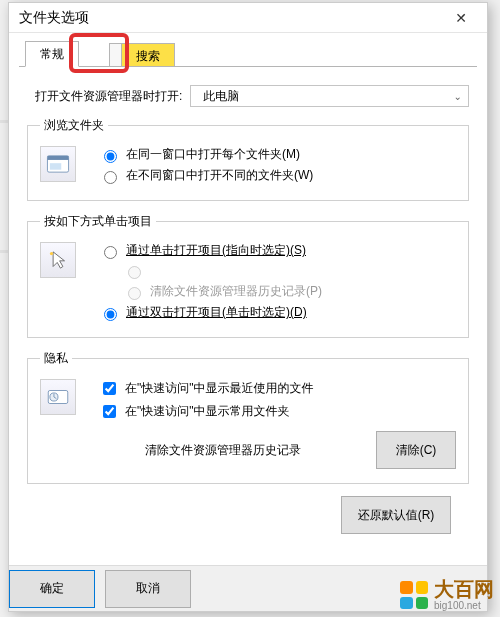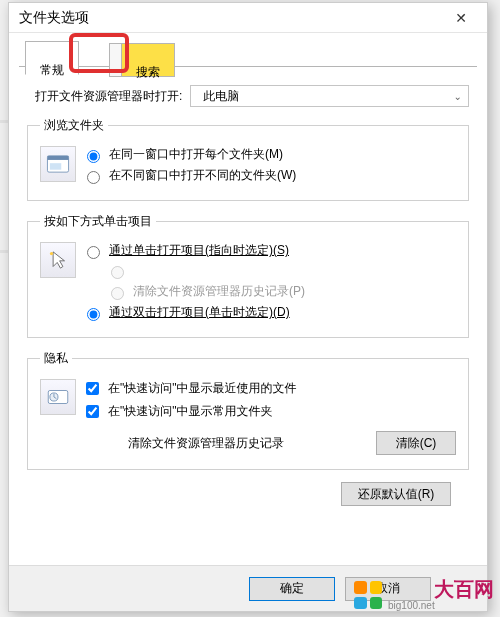--- a/index.html
+++ b/index.html
@@ -32,21 +32,21 @@
     font-size:14px; color:#333; cursor:default;
   }
   .tabs {
     position:relative;
     margin:8px 10px 0 10px;
     height:26px;
     border-bottom:1px solid #b5b5b5;
   }
   .tab {
     position:absolute; top:2px; height:24px; line-height:24px;
-    padding:16px 14px;
+    padding:0 14px;
     border:1px solid #b5b5b5;
     background:#fff;
     font-size:12px;
     cursor:default;
   }
   .tab.t1 { left:6px; top:0; height:26px; border-bottom:1px solid #fff; z-index:2;}
   .tab.t2 { left:54px; background:#f7f7f7;margin-left:36px; }
   .tab.t3 { left:102px; background:#fde047; }
   .highlight-box {
     position:absolute; left:60px; top:30px; width:60px; height:40px;
@@ -71,21 +71,21 @@
   .dropdown .arrow { font-size:10px; color:#666; }
   fieldset {
     border:1px solid #d0d0d0;
     margin:0 0 12px 0;
     padding:8px 12px 12px 12px;
   }
   legend {
     padding:0 4px; font-size:12px;
   }
   .group-row {
-    display:flex; align-items:flex-start; gap:6px;
+    display:flex; align-items:flex-start; gap:23px;
   }
   .icon-box {
     width:36px; height:36px;
     border:1px solid #d0d0d0;
     background:linear-gradient(#f8f8ff,#e8e8f0);
     display:flex; align-items:center; justify-content:center;
     flex:0 0 36px;
     margin-top:4px;
   }
   .icon-box svg { width:26px; height:26px; }
@@ -96,55 +96,55 @@
     font-size:12px;
   }
   .opt.sub { margin-left:24px; color:#9a9a9a; }
   .opt.sub input { accent-color:#9a9a9a; }
   .opt .ul { text-decoration:underline; }
   .clear-row {
     display:flex; align-items:center; justify-content:space-between;
     margin:10px 0 2px 46px;
   }
   .btn {
-    min-width:80px; height:24px;
+    min-width:80px; height:38px;
     border:1px solid #adadad;
     background:#e1e1e1;
     font-size:12px;
     display:inline-flex; align-items:center; justify-content:center;
     padding:0 12px;
     cursor:default;
   }
   .restore-row {
     display:flex; justify-content:flex-end;
     margin:4px 18px 0 0;
   }
   .bottom-buttons {
     position:absolute; left:0; right:0; bottom:0;
     height:46px;
     border-top:1px solid #dcdcdc;
     background:#f0f0f0;
-    display:flex; align-items:center; justify-content:flex-end;
+    display:flex; align-items:center; 
     gap:10px; padding-right:56px;
   }
   .bottom-buttons .btn { min-width:86px; background:#e1e1e1; }
   .bottom-buttons .btn.primary { border-color:#0078d7; }
   
   .watermark {
     position:absolute; right:6px; bottom:6px;
     display:flex; align-items:center; gap:6px;
     font-family:"Microsoft YaHei", sans-serif;
     pointer-events:none;
   }
   .wm-logo {
     width:28px; height:28px; display:grid; grid-template-columns:1fr 1fr; grid-template-rows:1fr 1fr; gap:3px;
   }
   .wm-logo span { border-radius:3px; }
   .wm-text { display:flex; flex-direction:column; line-height:1; }
-  .wm-text .big { font-size:20px; font-weight:700; color:#be185d;margin-left:46px; }
+  .wm-text .big { font-size:20px; font-weight:700; color:#a16207; }
   .wm-text .small { font-size:10px; color:#888; margin-top:2px;}
   
   .bg-line { position:absolute; left:0; width:8px; background:#e2e2e2; }
 </style>
 </head>
 <body>
 
 <div class="bg-line" style="top:120px;height:3px;"></div>
 <div class="bg-line" style="top:250px;height:3px;"></div>
 

